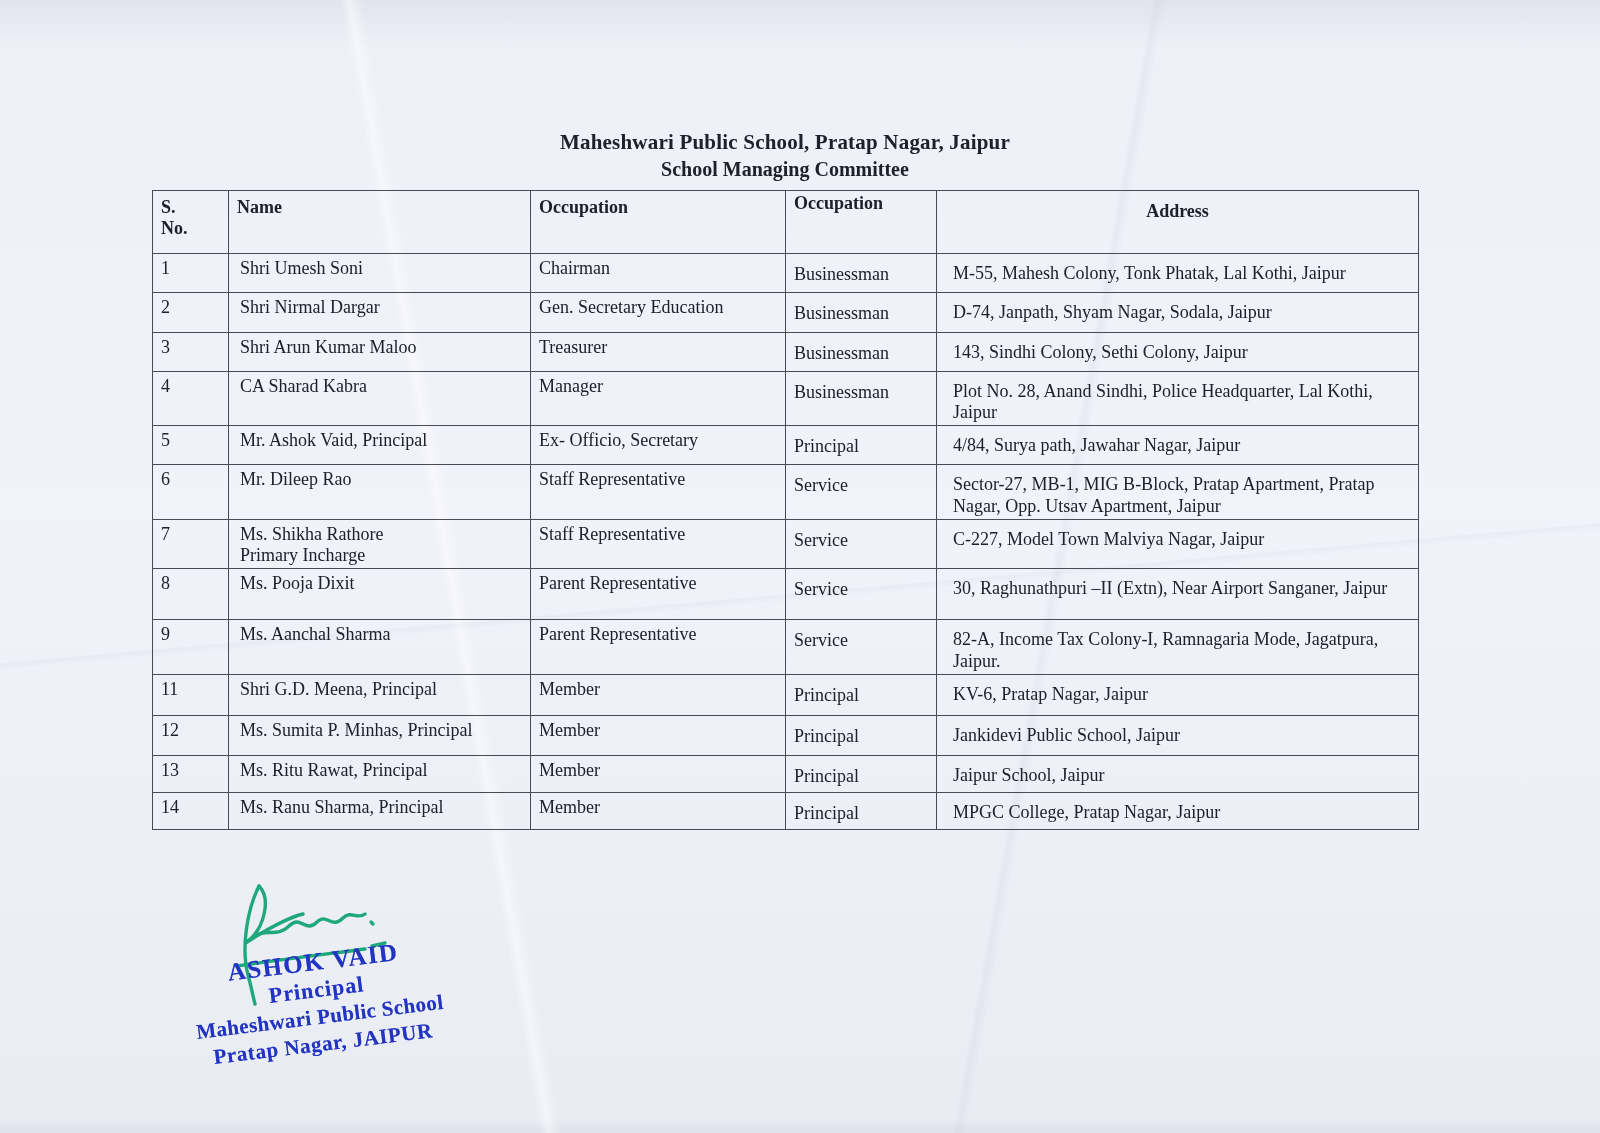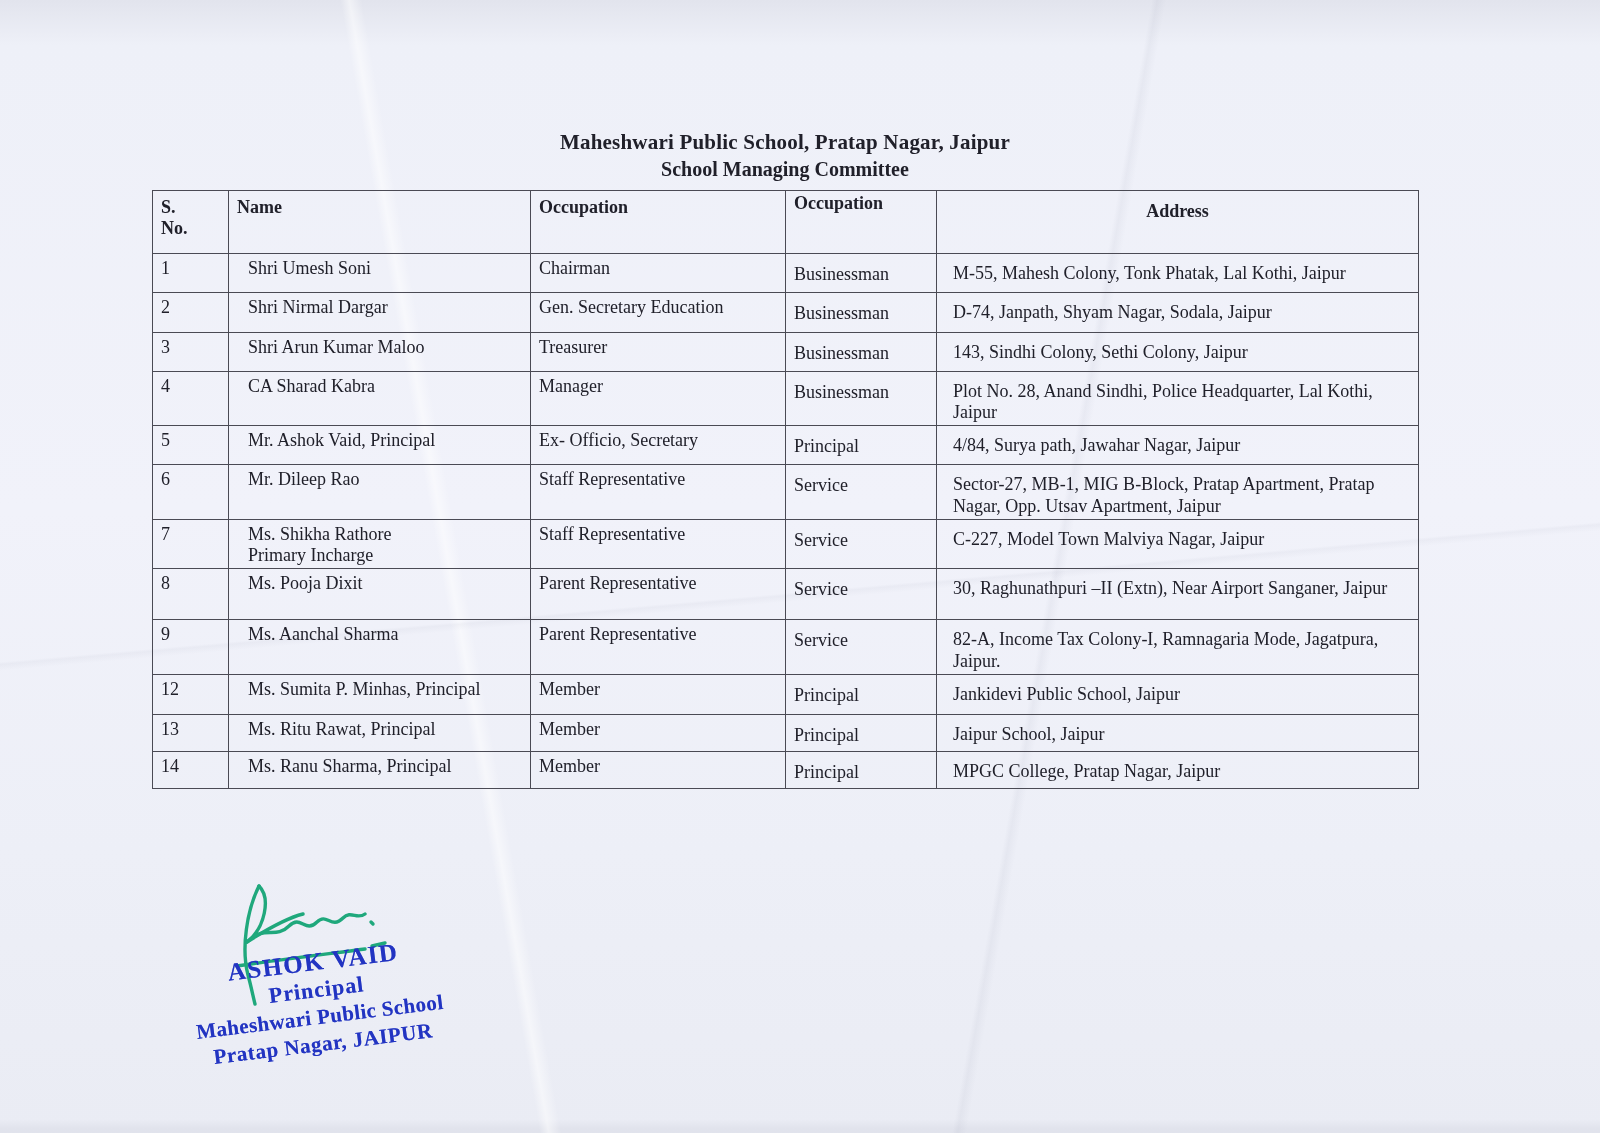--- a/index.html
+++ b/index.html
@@ -40,21 +40,21 @@
     overflow:hidden;
   }
   .committee thead th{
     font-weight:bold;text-align:left;height:50px;padding-top:6px;
   }
   .committee thead th.col-address{text-align:center;padding-top:10px;margin-left:36px;}
   .committee thead th.col-occupation{padding-top:2px;}
   .col-sno{padding-left:14px;}
   td.col-occupation{padding-top:10px;}
   td.col-address{padding-top:9px;padding-left:16px;}
-  td.col-name{padding-left:19px;}
+  td.col-name{padding-left:11px;}
   
   .sign-wrap{position:absolute;left:215px;top:872px;width:200px;height:135px;}
   .stamp{
     position:absolute;left:168px;top:948px;width:300px;
     text-align:center;color:#2234c2;
     transform:rotate(-7deg);
     font-weight:bold;font-family:"Liberation Serif", serif;
     text-shadow:0 0 .6px rgba(34,52,194,.55);
   }
   .stamp .s1{font-size:25px;letter-spacing:1.5px;}
@@ -148,20 +148,27 @@
           <td class="col-occupation">Service</td>
           <td class="col-address">30, Raghunathpuri –II (Extn), Near Airport Sanganer, Jaipur</td>
         </tr>
         <tr style="height: 49px;">
           <td class="col-sno">9</td>
           <td class="col-name">Ms. Aanchal Sharma</td>
           <td class="col-designation">Parent Representative</td>
           <td class="col-occupation">Service</td>
           <td class="col-address">82-A, Income Tax Colony-I, Ramnagaria Mode, Jagatpura, Jaipur.</td>
         </tr>
+        <tr style="height: 41px;">
+          <td class="col-sno">11</td>
+          <td class="col-name">Shri G.D. Meena, Principal</td>
+          <td class="col-designation">Member</td>
+          <td class="col-occupation">Principal</td>
+          <td class="col-address">KV-6, Pratap Nagar, Jaipur</td>
+        </tr>
         <tr style="height: 40px;">
           <td class="col-sno">12</td>
           <td class="col-name">Ms. Sumita P. Minhas, Principal</td>
           <td class="col-designation">Member</td>
           <td class="col-occupation">Principal</td>
           <td class="col-address">Jankidevi Public School, Jaipur</td>
         </tr>
         <tr style="height: 37px;">
           <td class="col-sno">13</td>
           <td class="col-name">Ms. Ritu Rawat, Principal</td>

